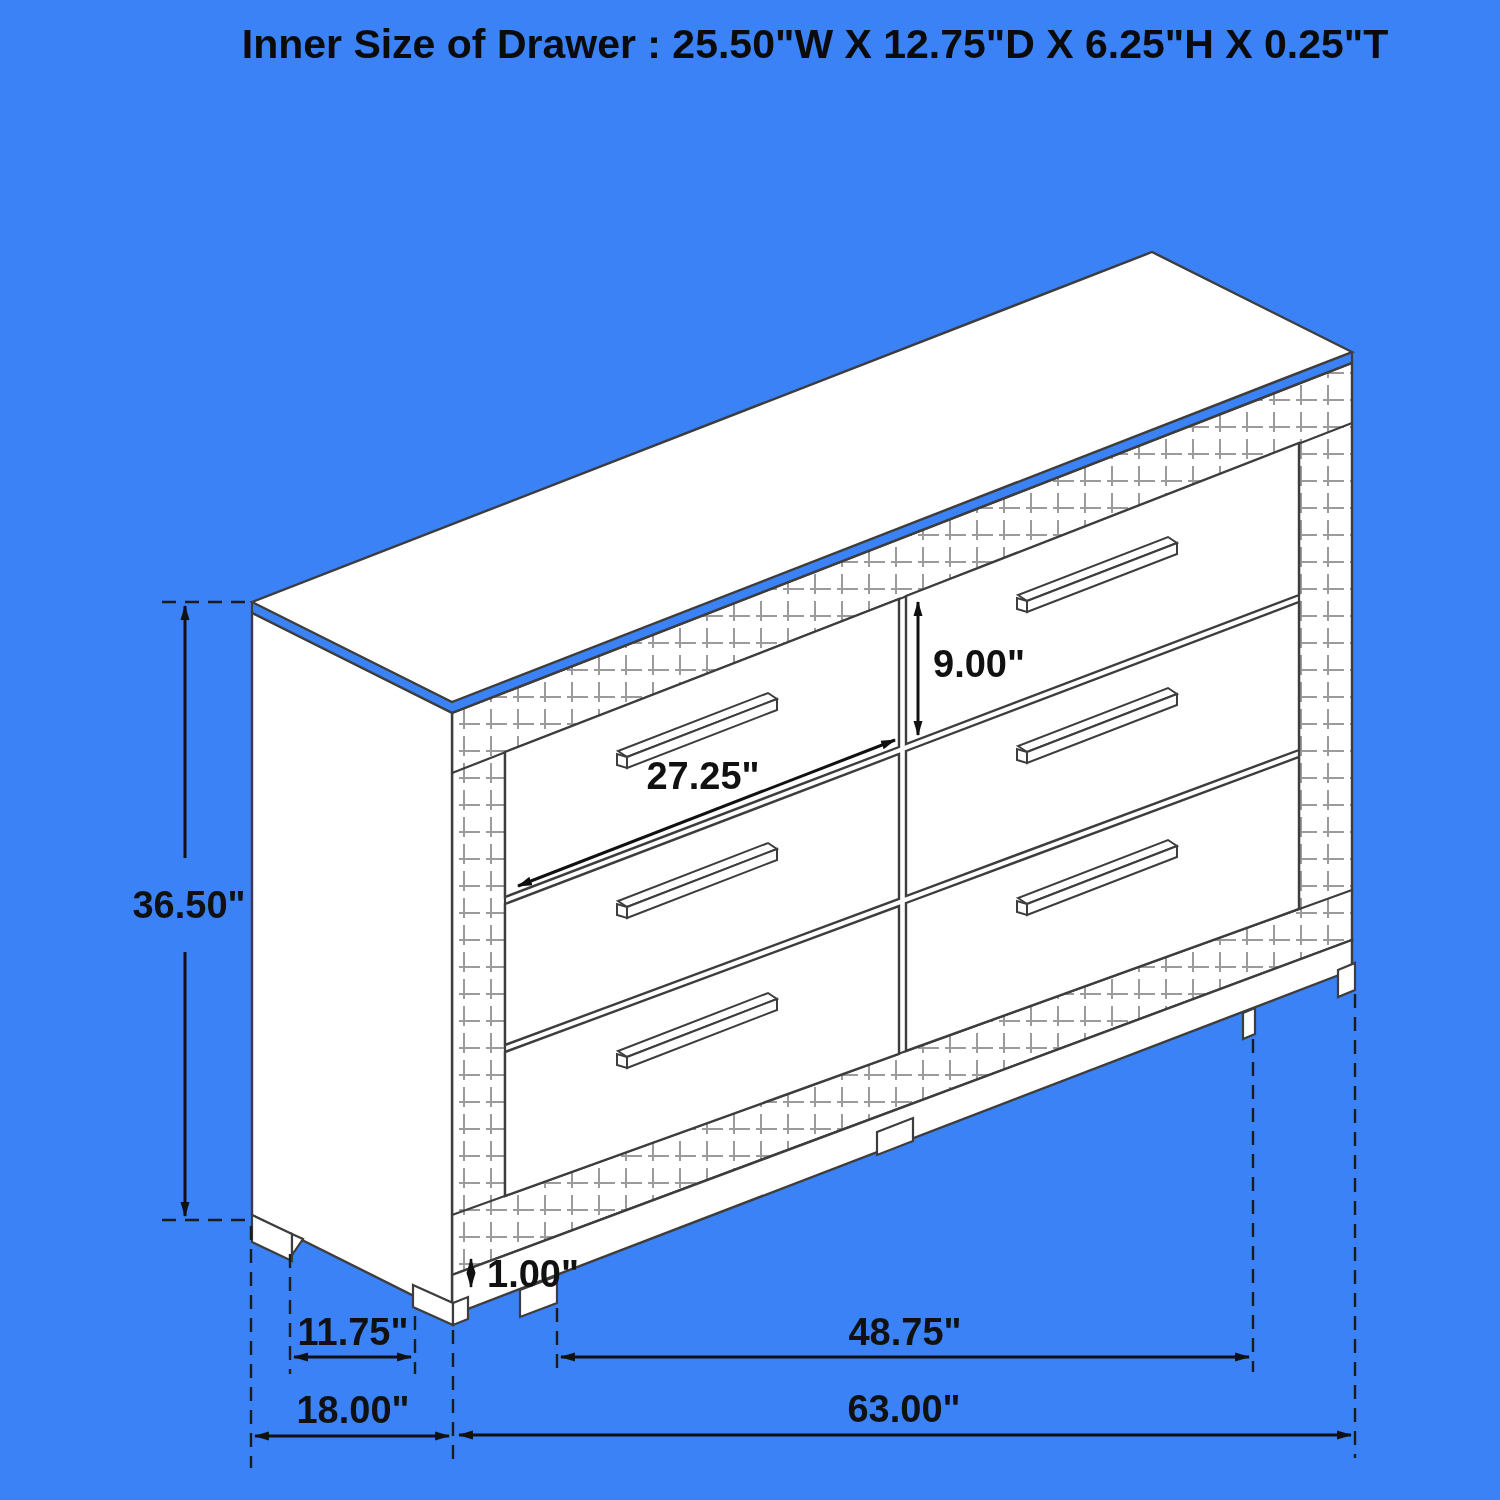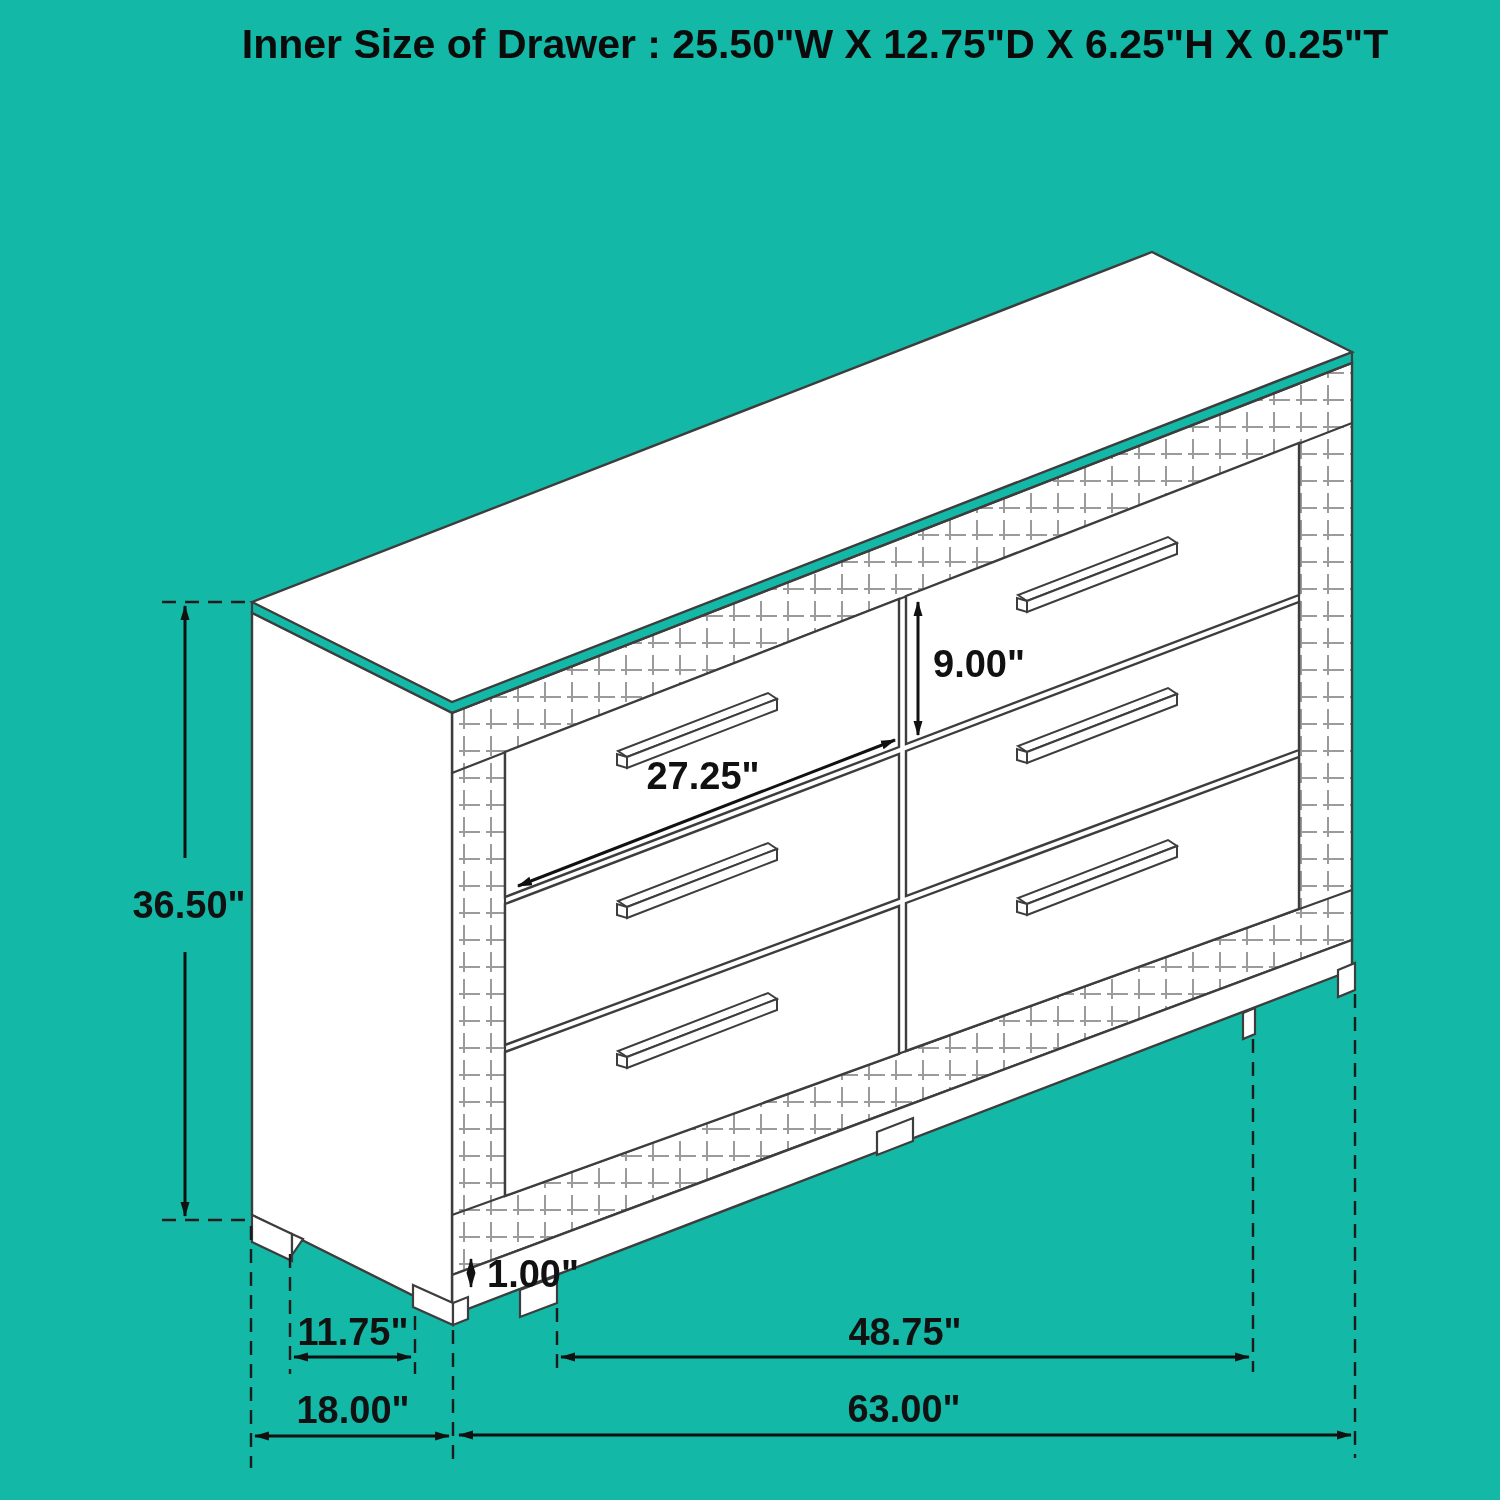--- a/index.html
+++ b/index.html
@@ -1,19 +1,19 @@
 <!DOCTYPE html>
 <html><head>
 <meta charset="utf-8">
 <style>
   html,body{margin:0;padding:0;background:#ffffff;}
   .page{
     position:relative;
     width:1500px;height:1500px;
-    background:#14b8a6;
+    background:#3b82f6;
     font-family:"Liberation Sans", sans-serif;
     overflow:hidden;
   }
   svg{display:block;}
   .dim-label{
     font-family:"Liberation Sans", sans-serif;
     font-weight:bold;
     font-size:38px;
     fill:#111111;
   }

